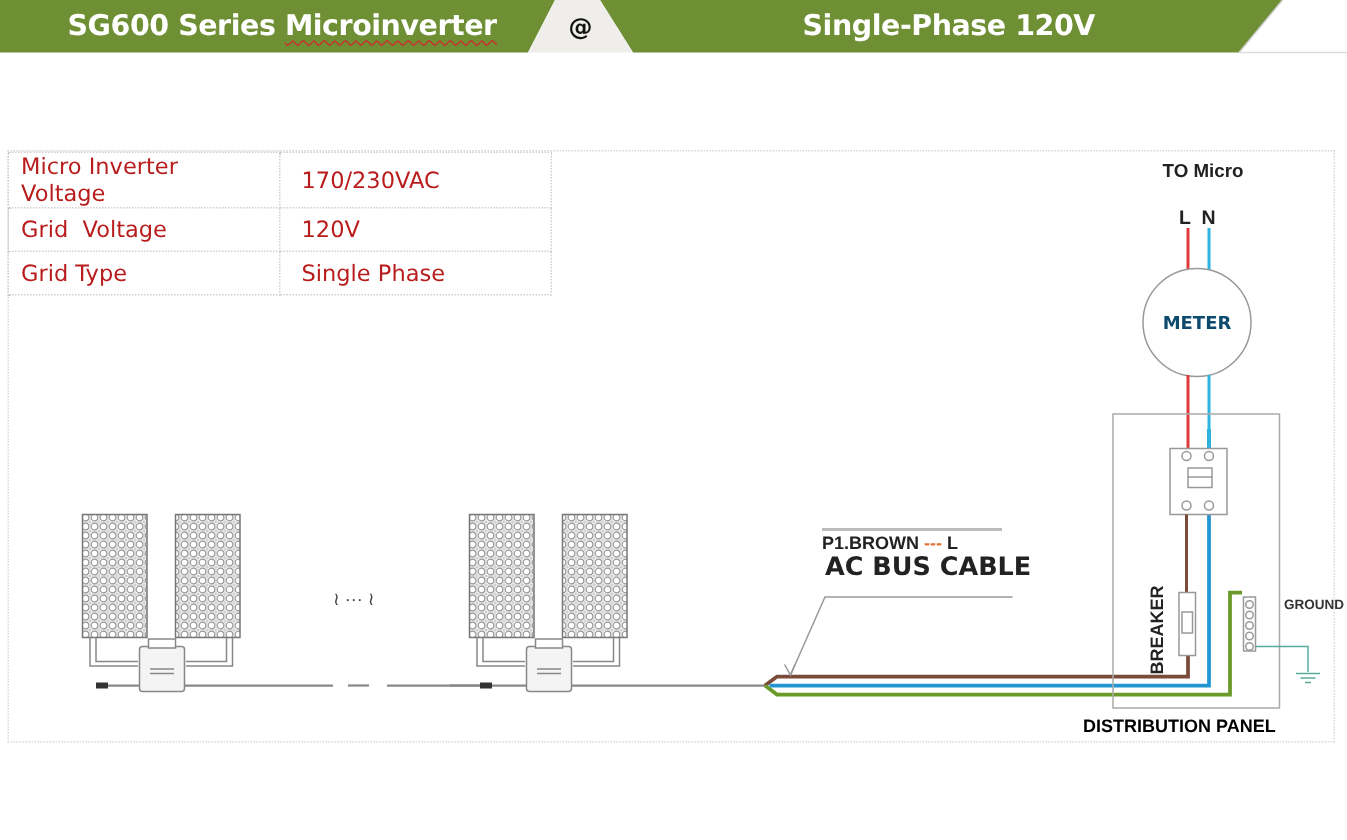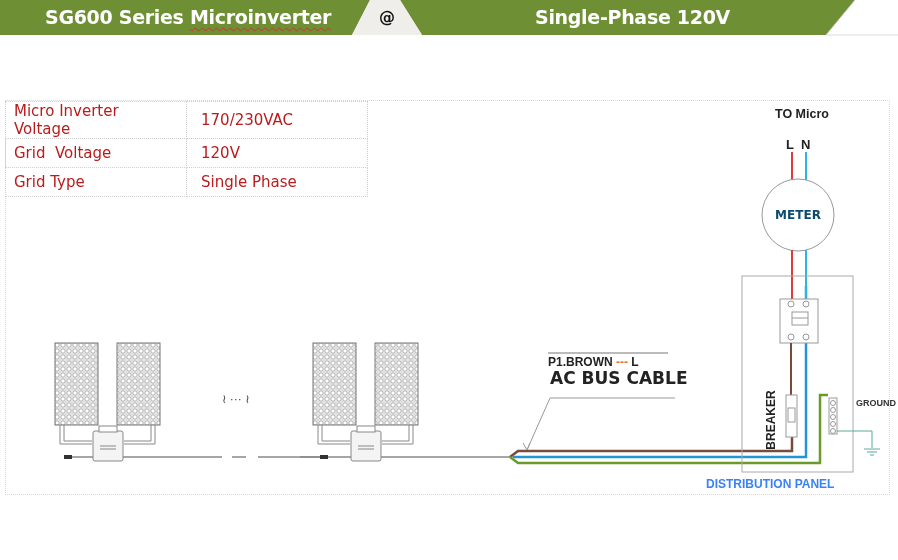--- a/index.html
+++ b/index.html
@@ -164,13 +164,13 @@
 
 <div class="lbl" style="left:550px;top:332px;font-size:17px;font-family:'DejaVu Sans',sans-serif;margin-top:36px;">AC BUS CABLE</div>
 <div style="position:absolute;left:548px;top:355px;font-family:'Liberation Sans',sans-serif;font-weight:bold;font-size:12px;line-height:14px;color:#222;">
   <div><span>P1.BROWN</span> <span style="color:#e07030">---</span> <span>L</span></div>
 </div>
 
 <div class="lbl" style="left:222px;top:392px;font-size:12px;font-weight:normal;color:#444;">≀ ··· ≀</div>
 
 <div class="lbl" style="left:736px;top:413px;font-size:12px;transform:rotate(-90deg);transform-origin:center;width:70px;text-align:center;">BREAKER</div>
 <div class="lbl" style="left:856px;top:386px;font-size:9px;color:#333;margin-top:12px;">GROUND</div>
-<div class="lbl" style="left:706px;top:477px;font-size:12px;color:#3b82f6;">DISTRIBUTION PANEL</div>
+<div class="lbl" style="left:722px;top:477px;font-size:12px;color:#000000;">DISTRIBUTION PANEL</div>
 
 </body></html>

